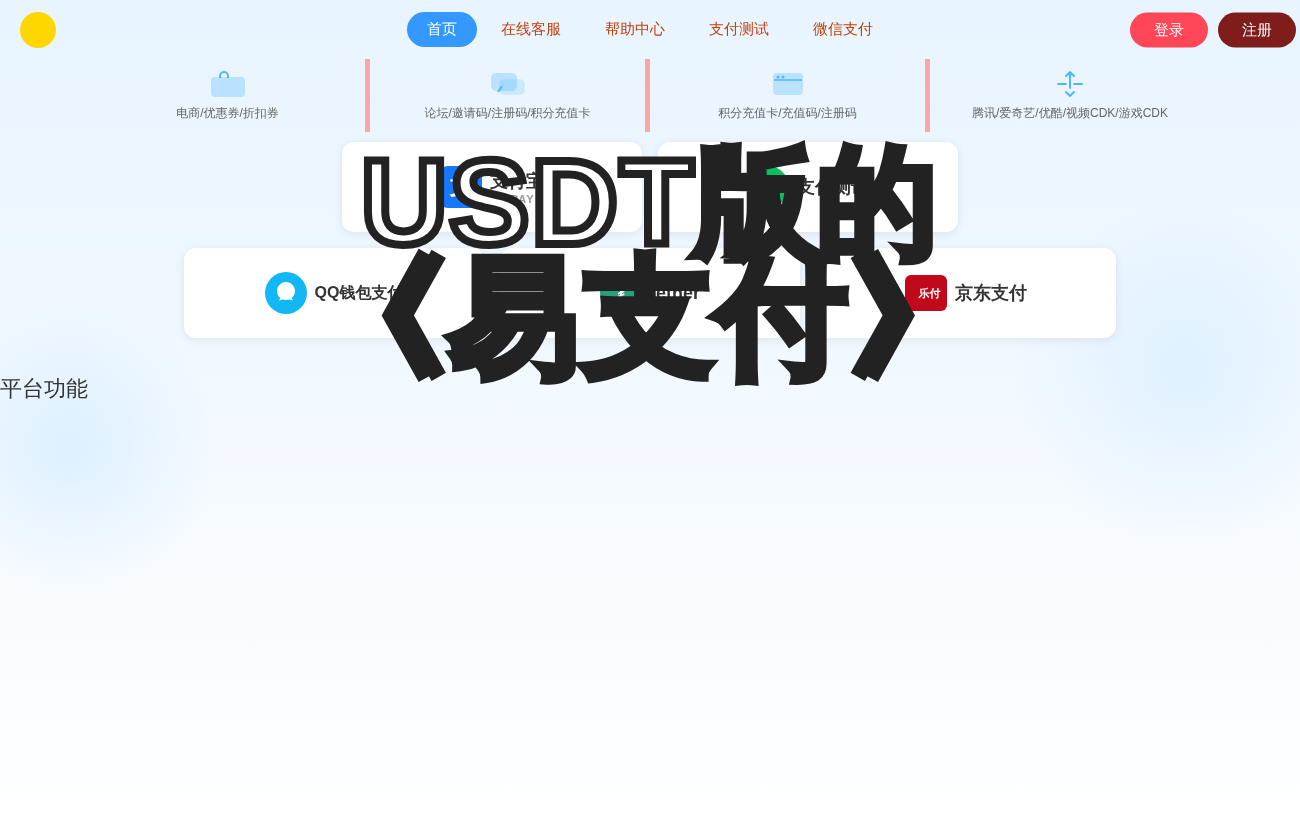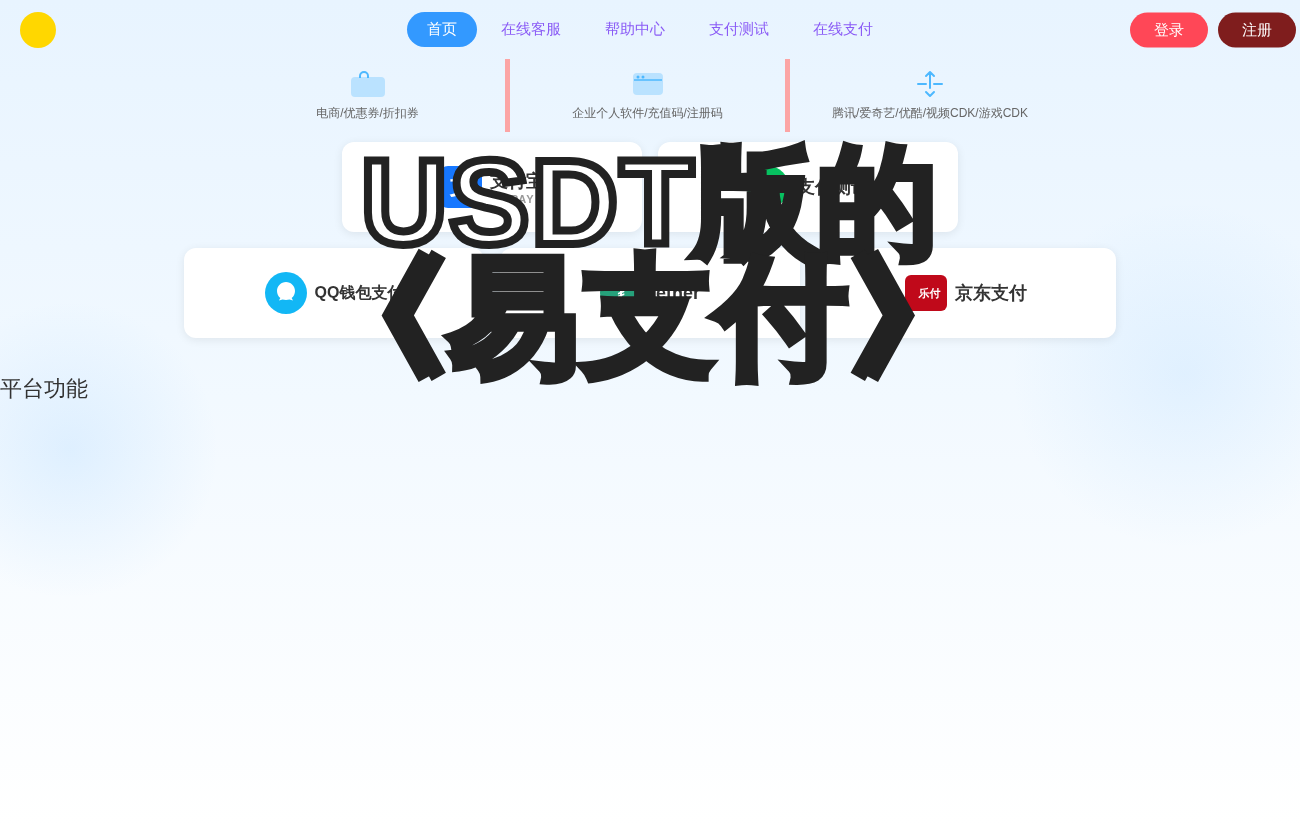--- a/index.html
+++ b/index.html
@@ -56,21 +56,21 @@
     }
     .nav-items {
       display: flex;
       align-items: center;
       gap: 4px;
     }
     .nav-item {
       padding: 8px 20px;
       border-radius: 20px;
       font-size: 15px;
-      color: #8b5cf6;
+      color: #c2410c;
       cursor: pointer;
       text-decoration: none;
     }
     .nav-item.active {
       background: #3399ff;
       color: #fff;
     }
     .nav-buttons {
       position: absolute;
       right: 4px;
@@ -298,48 +298,58 @@
 <div class="bg-circle-left"></div>
 <div class="bg-circle-right"></div>
 
 <nav>
   <div class="nav-logo"></div>
   <div class="nav-items">
     <a class="nav-item active">首页</a>
     <a class="nav-item">在线客服</a>
     <a class="nav-item">帮助中心</a>
     <a class="nav-item">支付测试</a>
-    <a class="nav-item">在线支付</a>
+    <a class="nav-item">微信支付</a>
   </div>
   <div class="nav-buttons">
     <button class="btn-login">登录</button>
     <button class="btn-register">注册</button>
   </div>
 </nav>
 
 <div class="category-bar">
   <div class="category-item">
     <div class="category-icon">
       <svg viewBox="0 0 36 28" fill="none">
         <rect x="2" y="8" width="32" height="18" rx="3" fill="#4db8ff" opacity="0.3" stroke="#4db8ff" stroke-width="2"></rect>
         <path d="M10 8V6a4 4 0 018 0v2" stroke="#4db8ff" stroke-width="2" fill="none"></path>
       </svg>
     </div>
     <span class="category-label">电商/优惠券/折扣券</span>
+  </div>
+  <div class="category-item">
+    <div class="category-icon">
+      <svg viewBox="0 0 36 28" fill="none">
+        <rect x="2" y="4" width="24" height="16" rx="4" fill="#4db8ff" opacity="0.3" stroke="#4db8ff" stroke-width="2"></rect>
+        <path d="M8 22 L12 16" stroke="#4db8ff" stroke-width="2"></path>
+        <rect x="10" y="10" width="24" height="14" rx="4" fill="#4db8ff" opacity="0.2" stroke="#4db8ff" stroke-width="1.5"></rect>
+      </svg>
+    </div>
+    <span class="category-label">论坛/邀请码/注册码/积分充值卡</span>
   </div>
   <div class="category-item">
     <div class="category-icon">
       <svg viewBox="0 0 36 28" fill="none">
         <rect x="4" y="4" width="28" height="20" rx="3" fill="#4db8ff" opacity="0.3" stroke="#4db8ff" stroke-width="2"></rect>
         <path d="M4 10h28" stroke="#4db8ff" stroke-width="1.5"></path>
         <circle cx="8" cy="7" r="1.5" fill="#4db8ff"></circle>
         <circle cx="13" cy="7" r="1.5" fill="#4db8ff"></circle>
       </svg>
     </div>
-    <span class="category-label">企业个人软件/充值码/注册码</span>
+    <span class="category-label">积分充值卡/充值码/注册码</span>
   </div>
   <div class="category-item">
     <div class="category-icon">
       <svg viewBox="0 0 36 28" fill="none">
         <path d="M18 2 L18 10 M14 6 L18 2 L22 6" stroke="#4db8ff" stroke-width="2" stroke-linecap="round" stroke-linejoin="round"></path>
         <path d="M18 10 L18 18 M14 22 L18 26 L22 22" stroke="#4db8ff" stroke-width="2" stroke-linecap="round" stroke-linejoin="round"></path>
         <path d="M6 14 L14 14 M22 14 L30 14" stroke="#4db8ff" stroke-width="2" stroke-linecap="round"></path>
       </svg>
     </div>
     <span class="category-label">腾讯/爱奇艺/优酷/视频CDK/游戏CDK</span>

